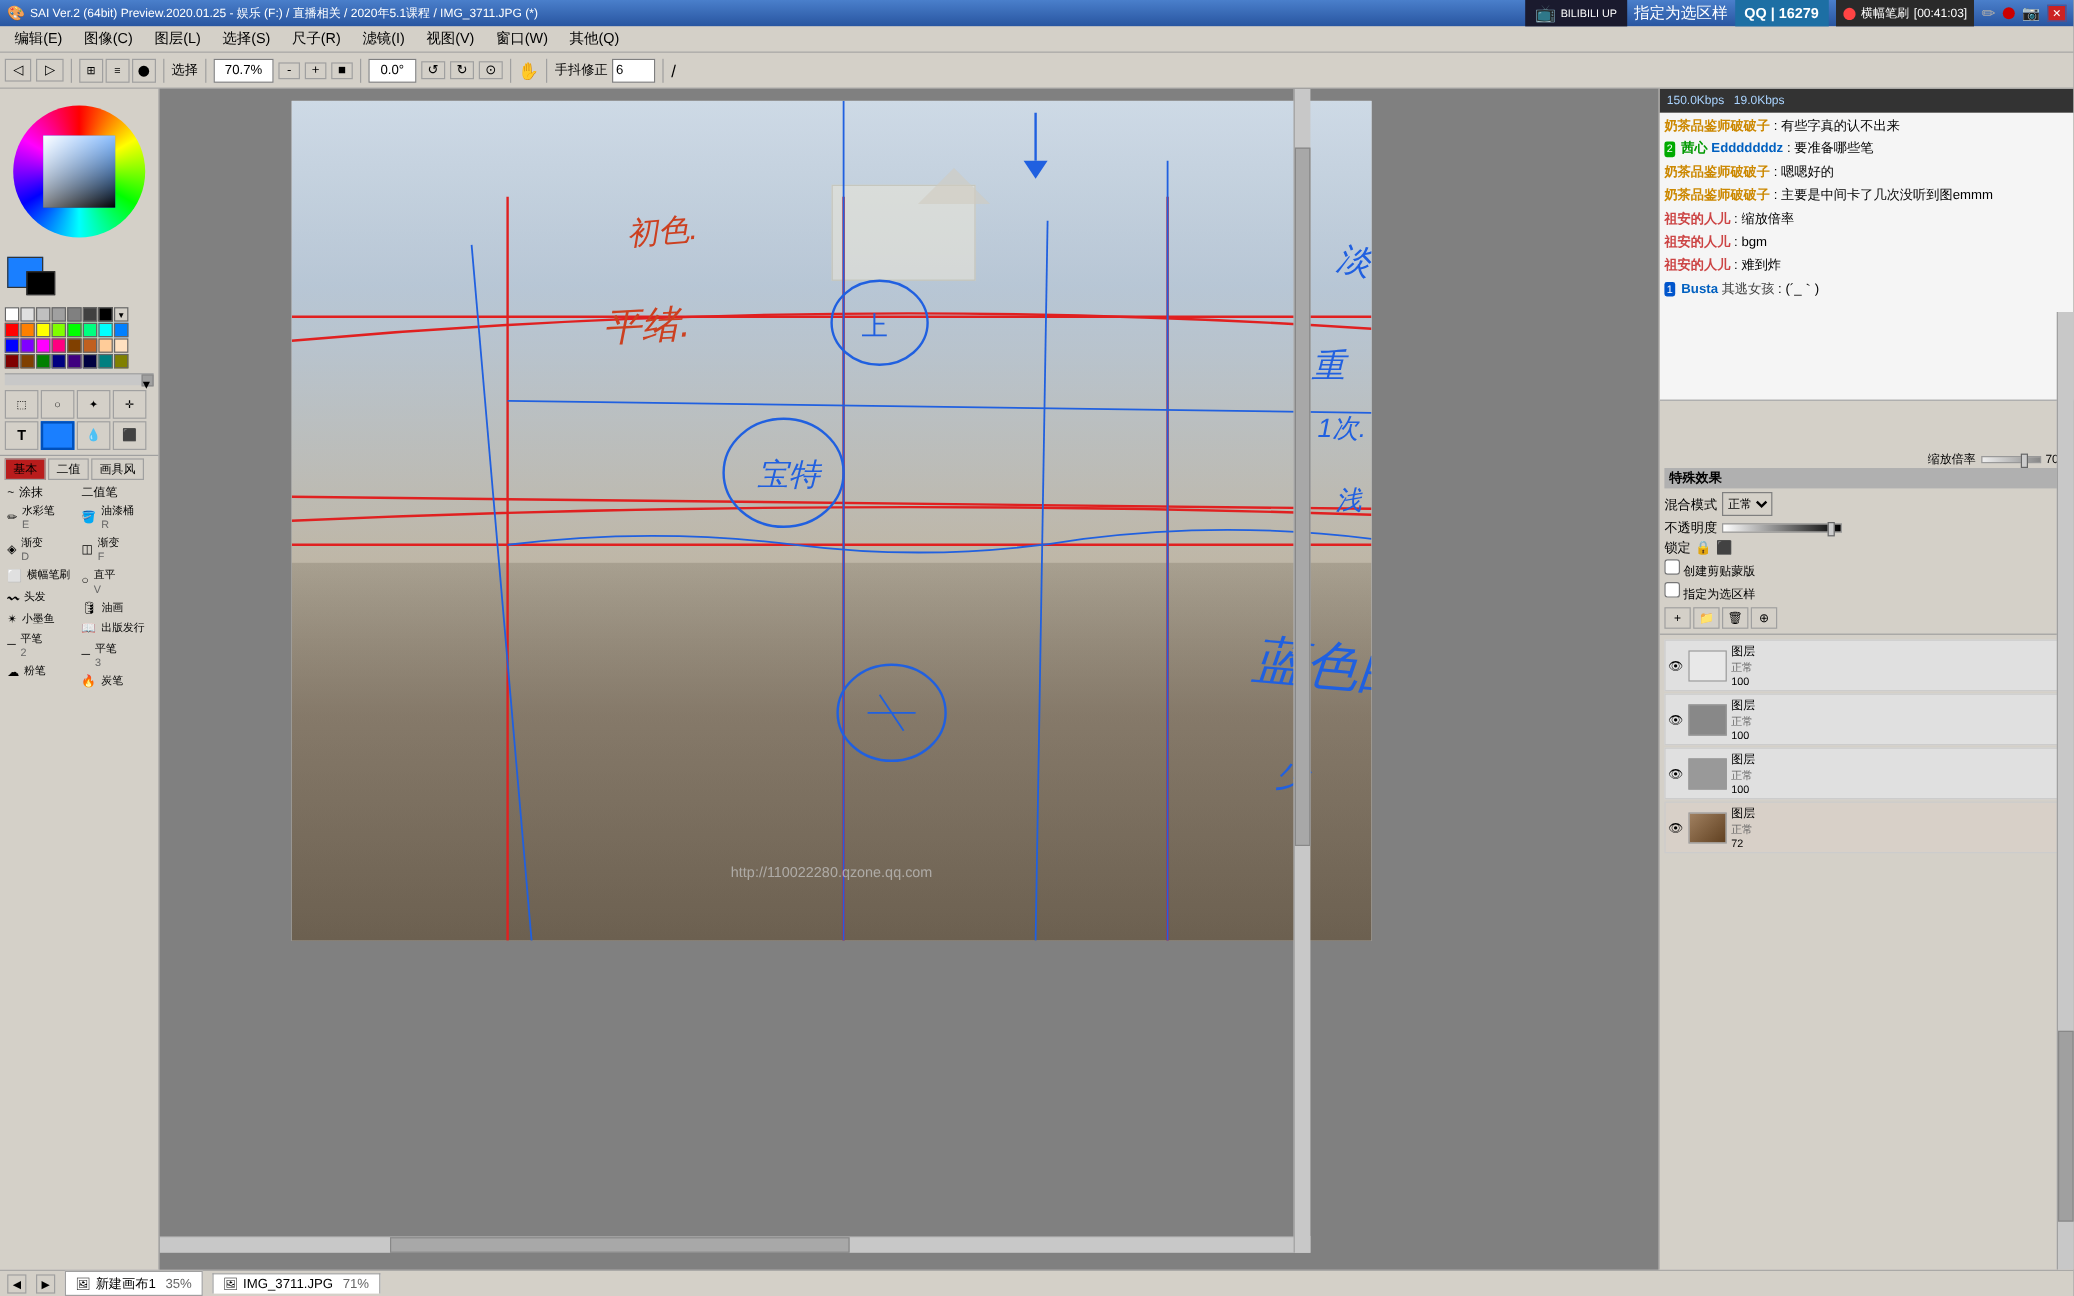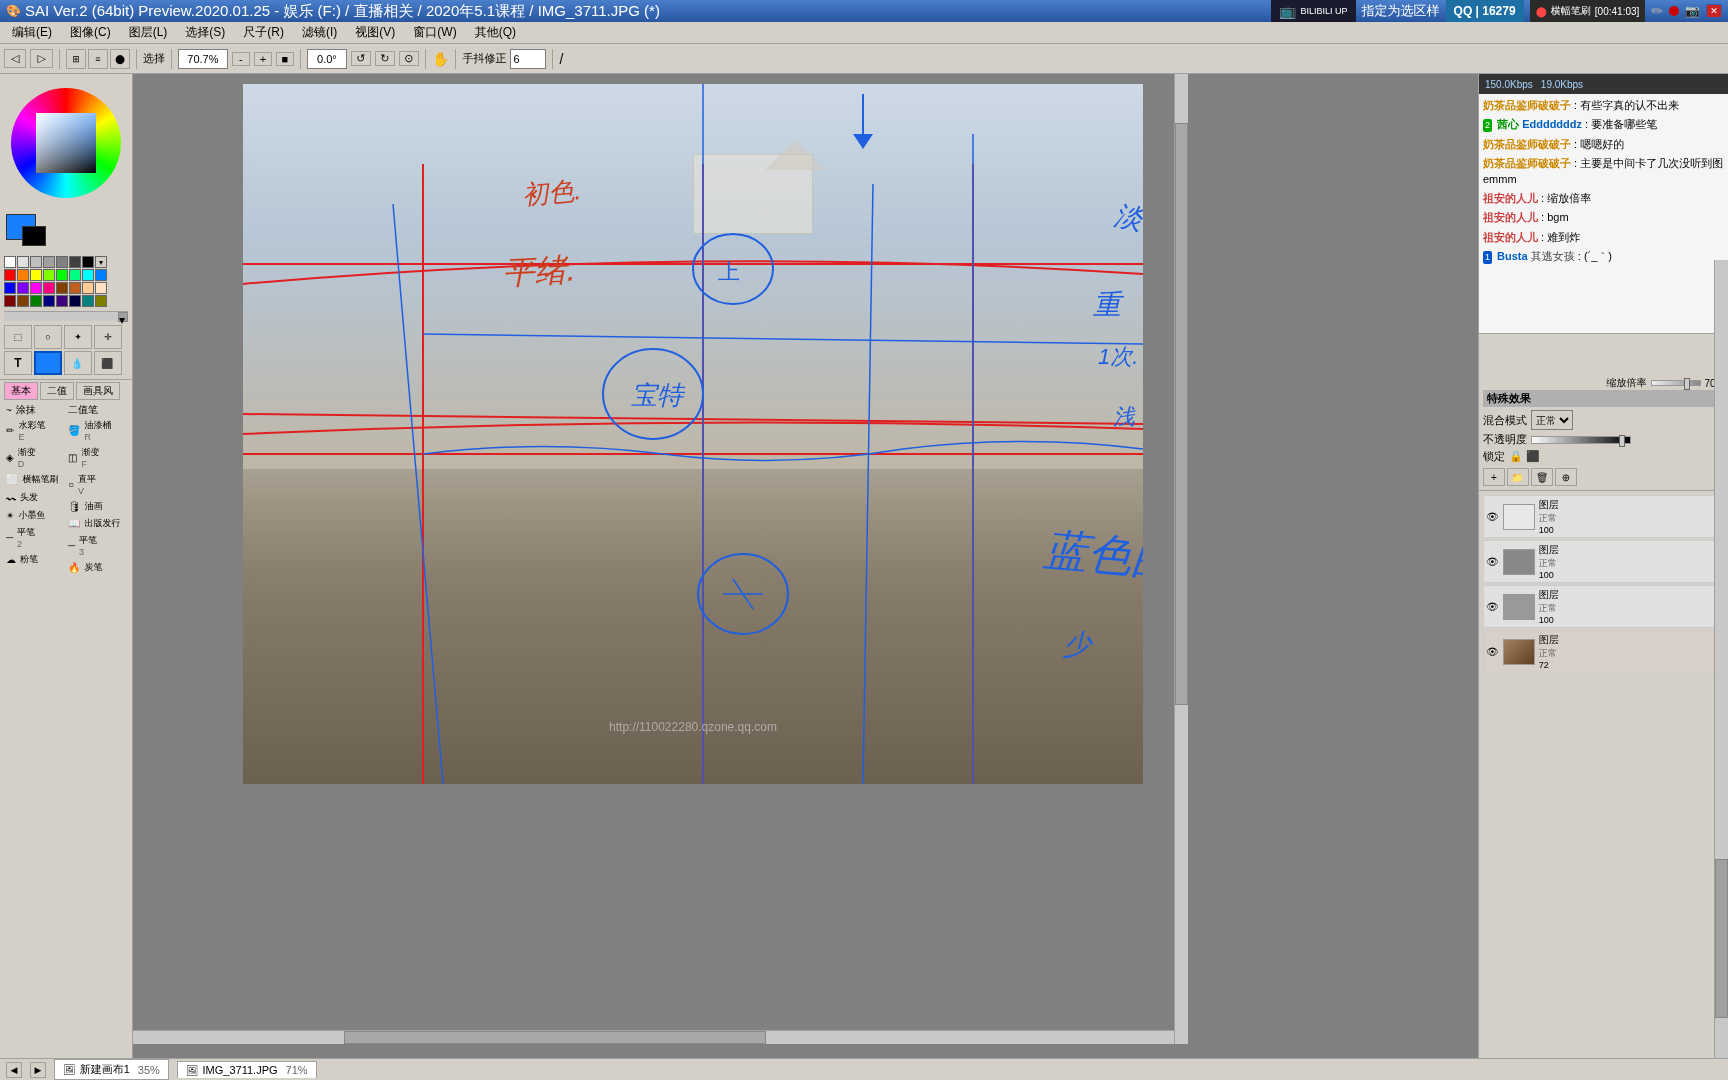--- a/index.html
+++ b/index.html
@@ -144,21 +144,21 @@
       top: 10px;
       left: 110px;
       width: 900px;
       height: 700px;
       background: #d0d0d0;
       overflow: hidden;
     }
 
     
     #right-panel {
-      width: 250px;
+      width: 346px;
       background: #d4d0c8;
       border-left: 1px solid #a0a0a0;
       display: flex;
       flex-direction: column;
       overflow: hidden;
     }
 
     
     #chat-area {
       height: 240px;
@@ -276,21 +276,21 @@
     .brush-tabs {
       display: flex; gap: 2px; margin-bottom: 2px;
     }
     .brush-tab {
       padding: 1px 6px;
       background: #d4d0c8;
       border: 1px solid #a0a0a0;
       font-size: 10px;
       cursor: pointer;
     }
-    .brush-tab.active { background: #f9a8d4; }
+    .brush-tab.active { background: #b91c1c; }
     .brush-item {
       display: flex; align-items: center; gap: 4px;
       padding: 1px 2px;
       font-size: 10px;
       cursor: pointer;
     }
 
     
     #drawing-overlay {
       position: absolute;
@@ -332,21 +332,21 @@
       display: flex; align-items: center; justify-content: center;
       font-size: 11px;
     }
   </style>
 </head>
 <body>
 
 <div id="titlebar">
   <div id="titlebar-left">
     <span style="font-size:12px;">🎨</span>
-    <span style="font-size:15px;">SAI Ver.2 (64bit) Preview.2020.01.25 - 娱乐 (F:) / 直播相关 / 2020年5.1课程 / IMG_3711.JPG (*)</span>
+    <span style="font-size:10px;">SAI Ver.2 (64bit) Preview.2020.01.25 - 娱乐 (F:) / 直播相关 / 2020年5.1课程 / IMG_3711.JPG (*)</span>
   </div>
   <div id="titlebar-right" style="display:flex;align-items:center;gap:6px;">
 
     <div style="display:flex;align-items:center;gap:4px;background:#1a1a2e;padding:0 8px;height:22px;color:white;font-size:10px;">
       <span style="color:#00a1d6;font-size:14px;">📺</span>
       <span style="font-size:9px;">BILIBILI UP</span>
     </div>
     <span style="font-size:13px;color:white;">指定为选区样</span>
     <div style="background:#1d6fa4;color:white;padding:0 8px;height:22px;display:flex;align-items:center;font-size:12px;font-weight:bold;">
       <span>QQ | 16279</span>
@@ -763,20 +763,30 @@
           <div style="position:absolute;right:5%;top:-2px;width:6px;height:12px;background:#ccc;border:1px solid #666;"></div>
         </div>
       </div>
 
       <div class="effect-row">
         <span>锁定</span>
         <span>🔒</span>
         <span>⬛</span>
       </div>
 
+      <div style="font-size:10px;display:flex;flex-direction:column;gap:2px;">
+        <label style="cursor:pointer;">
+          <input type="checkbox" style="">
+          <span>创建剪贴蒙版</span>
+        </label>
+        <label style="cursor:pointer;">
+          <input type="checkbox" style="">
+          <span>指定为选区样</span>
+        </label>
+      </div>
 
       <div style="display:flex;gap:2px;margin-top:4px;">
         <button class="toolbar-btn" style="font-size:10px;width:22px;height:18px;padding:0;">+</button>
         <button class="toolbar-btn" style="font-size:10px;width:22px;height:18px;padding:0;">📁</button>
         <button class="toolbar-btn" style="font-size:10px;width:22px;height:18px;padding:0;">🗑</button>
         <button class="toolbar-btn" style="font-size:10px;width:22px;height:18px;padding:0;">⊕</button>
       </div>
     </div>
 
     <div id="layers-panel">

